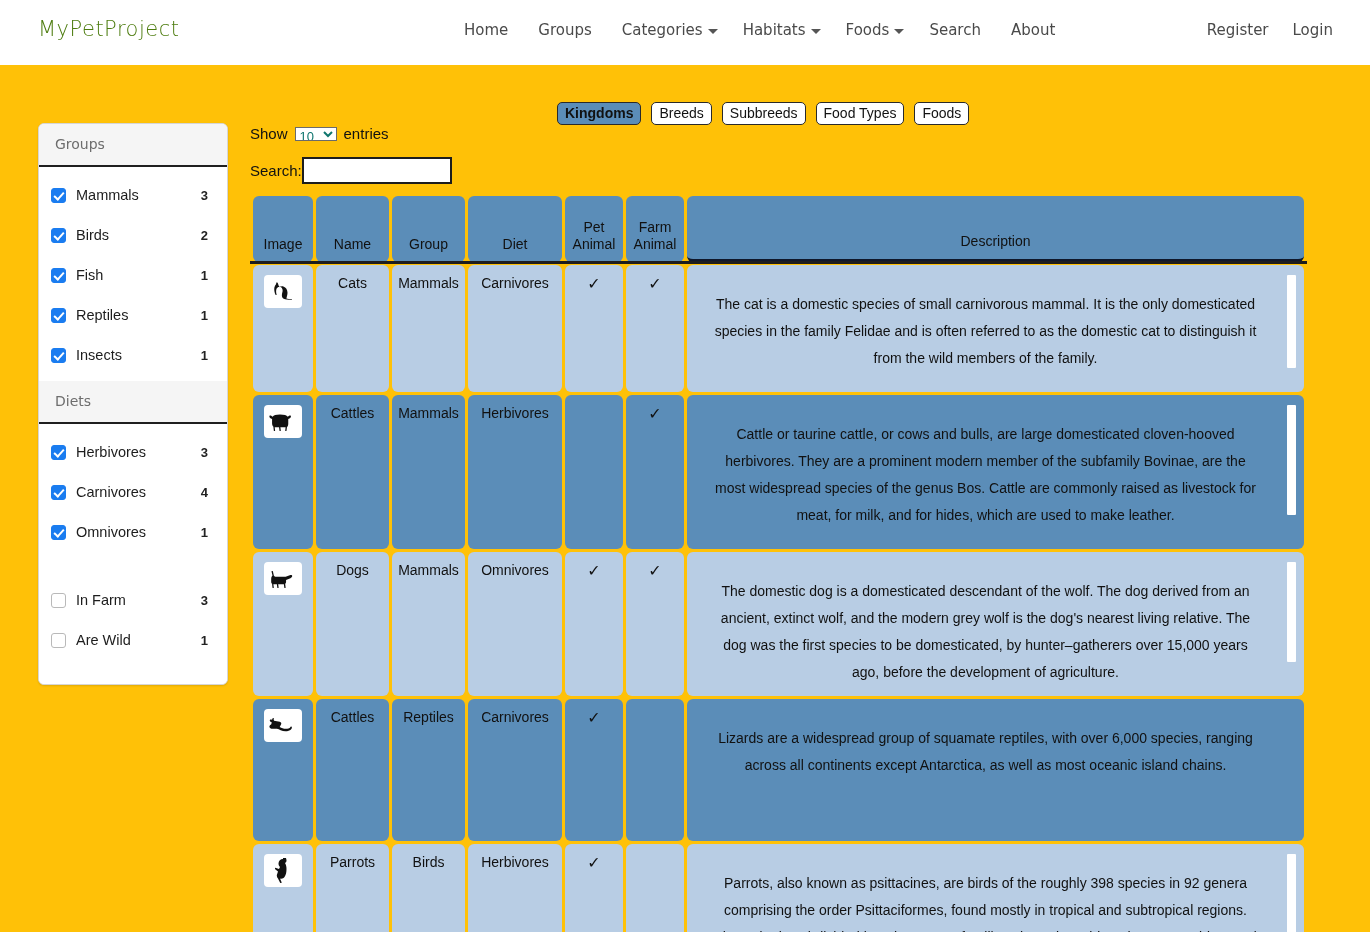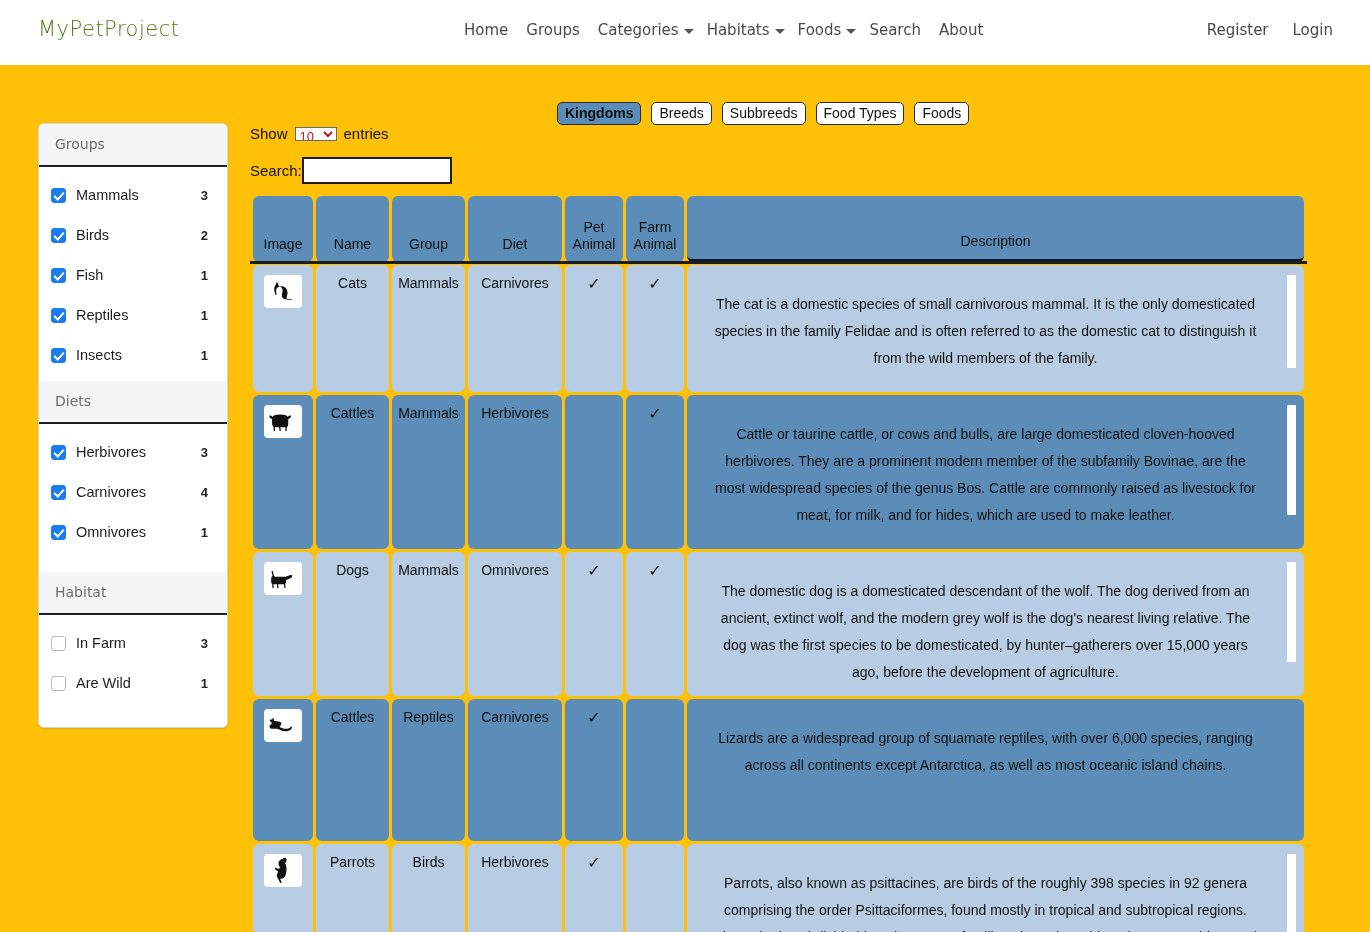--- a/index.html
+++ b/index.html
@@ -19,21 +19,21 @@
     background:#ffffff;
     display:flex; align-items:center;
   }
   .brand {
     position:absolute; left:38px; top:17px;
     font-size:21px; color:#4d7c0f; letter-spacing:.5px;
     font-family:"DejaVu Sans", sans-serif; font-weight:300;
   }
   .nav-center {
     position:absolute; left:455px; top:21px;
-    display:flex; align-items:center; gap:0px;
+    display:flex; align-items:center; gap:12px;
   }
   .nav-link {
     color:#4a4a4a; font-size:15px; padding:0 9px;
     text-decoration:none; white-space:nowrap; cursor:pointer;
     font-family:"DejaVu Sans", sans-serif;
   }
   .nav-drop { display:flex; align-items:center; padding-right:4px; }
   .caret {
     display:inline-block; width:0; height:0; margin-left:5px; margin-top:2px;
     border-left:5px solid transparent; border-right:5px solid transparent;
@@ -96,21 +96,21 @@
   }
   .tab.active { background:#5b8db8; color:#111;font-weight:bold; }
 
   
   .show-row {
     position:absolute; left:250px; top:125px;
     display:flex; align-items:center; font-size:15px; color:#111;
   }
   .show-sel {
     margin:0 7px; width:42px; height:14px; font-size:13px;
-    border:1px solid #6b6b6b; background:#fff; color:#b91c1c;
+    border:1px solid #6b6b6b; background:#fff; color:#0f766e;
     font-family:"Liberation Sans", sans-serif;
   }
   .search-row {
     position:absolute; left:250px; top:157px;
     display:flex; align-items:center; font-size:15px; color:#111;
   }
   .search-input {
     width:150px; height:27px; border:2px solid #1d1d1d;
     background:#fff; outline:none; padding:2px 5px; font-size:14px;
     font-family:"Liberation Sans", sans-serif;
@@ -234,21 +234,20 @@
         <span class="cb on"></span>
         <span class="f-label">Carnivores</span>
         <span class="f-count">4</span>
       </div>
       <div class="filter-row">
         <span class="cb on"></span>
         <span class="f-label">Omnivores</span>
         <span class="f-count">1</span>
       </div>
     </div>
-    <div class="panel-head">Habitat</div>
     <div class="panel-body hab">
       <div class="filter-row">
         <span class="cb off"></span>
         <span class="f-label">In Farm</span>
         <span class="f-count">3</span>
       </div>
       <div class="filter-row">
         <span class="cb off"></span>
         <span class="f-label">Are Wild</span>
         <span class="f-count">1</span>

